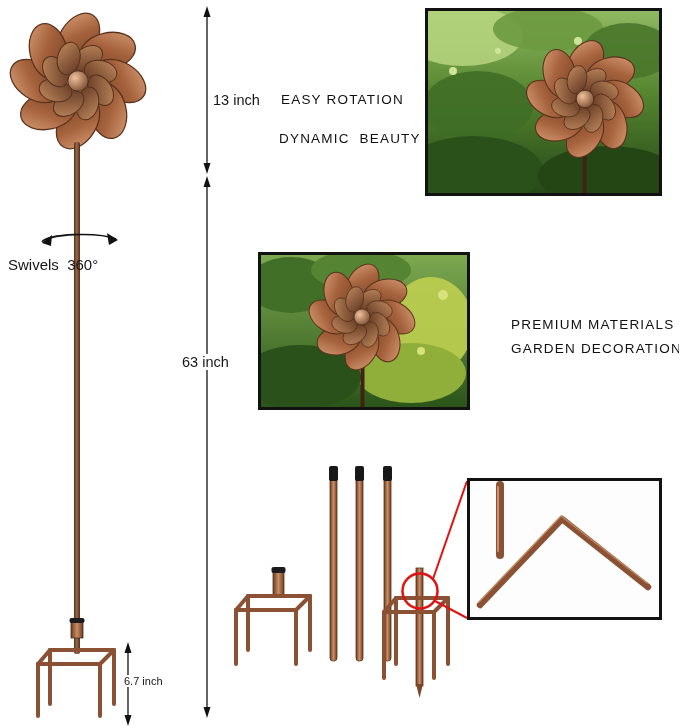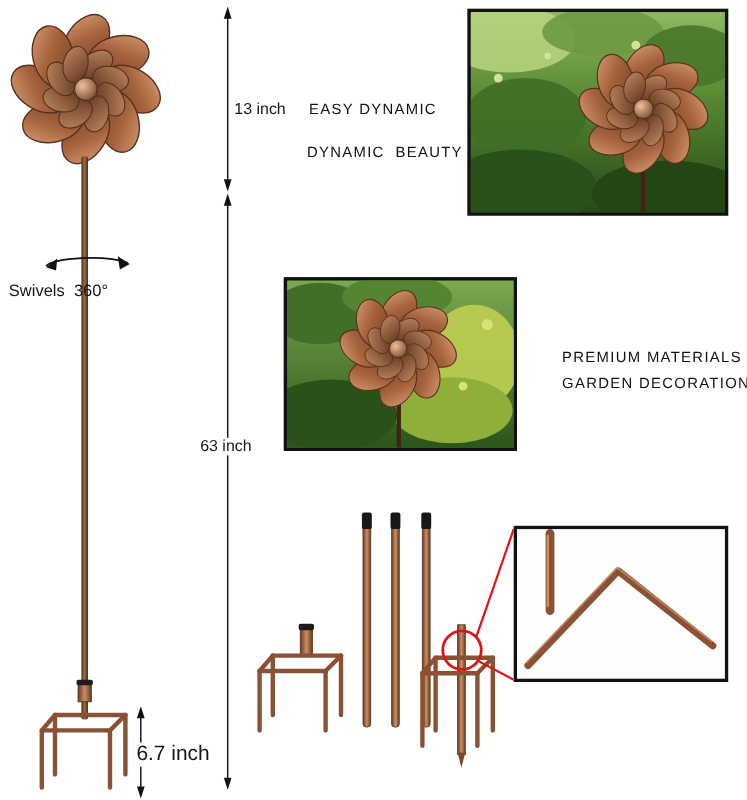--- a/index.html
+++ b/index.html
@@ -109,46 +109,46 @@
     <polygon points="8,0 4.5,11 11.5,11" fill="#111"></polygon>
     <polygon points="8,168 4.5,157 11.5,157" fill="#111"></polygon>
   </svg>
   <div class="label dim" style="left:213px;top:92px;">13 inch</div>
 
   <svg class="abs" style="left:199px;top:176px" width="16" height="542" viewBox="0 0 16 542">
     <line x1="8" y1="9" x2="8" y2="533" stroke="#111" stroke-width="1.3"></line>
     <polygon points="8,0 4.5,11 11.5,11" fill="#111"></polygon>
     <polygon points="8,542 4.5,531 11.5,531" fill="#111"></polygon>
   </svg>
-  <div class="label dim dim-bg" style="left:179px;top:354px;margin-top:44px;">63 inch</div>
+  <div class="label dim dim-bg" style="left:179px;top:354px;">63 inch</div>
 
   <svg class="abs" style="left:120px;top:642px" width="16" height="84" viewBox="0 0 16 84">
     <line x1="8" y1="9" x2="8" y2="75" stroke="#111" stroke-width="1.3"></line>
     <polygon points="8,0 4.5,11 11.5,11" fill="#111"></polygon>
     <polygon points="8,84 4.5,73 11.5,73" fill="#111"></polygon>
   </svg>
-  <div class="label dim dim-bg" style="left:121px;top:675px;font-size:19px;">6.7 inch</div>
+  <div class="label dim dim-bg" style="left:121px;top:675px;font-size:11px;">6.7 inch</div>
 
   <div class="photo" style="left:425px;top:8px;width:231px;height:182px">
     <svg width="231" height="182" viewBox="0 0 231 182">
       <rect width="231" height="182" fill="url(#gardenGrad1)"></rect>
       <ellipse cx="35" cy="25" rx="60" ry="30" fill="#b7d57f" opacity="0.85"></ellipse>
       <ellipse cx="120" cy="18" rx="55" ry="22" fill="#6d9a40" opacity="0.9"></ellipse>
       <ellipse cx="200" cy="40" rx="45" ry="28" fill="#49772b" opacity="0.9"></ellipse>
       <ellipse cx="50" cy="95" rx="55" ry="35" fill="#3f6e26" opacity="0.9"></ellipse>
       <ellipse cx="45" cy="160" rx="70" ry="35" fill="#2a5119"></ellipse>
       <ellipse cx="180" cy="165" rx="70" ry="30" fill="#234614"></ellipse>
       <circle cx="25" cy="60" r="4" fill="#cfe39a"></circle>
       <circle cx="70" cy="40" r="3" fill="#cfe39a"></circle>
       <circle cx="150" cy="30" r="4" fill="#cfe39a"></circle>
       <rect x="154.5" y="90" width="4" height="92" fill="#3f2314"></rect>
       <use href="#spinnerG" transform="translate(157,88) scale(0.84)"></use>
     </svg>
   </div>
-  <div class="label feat" style="left:281px;top:92px;">EASY DYNAMIC</div>
+  <div class="label feat" style="left:281px;top:92px;">EASY ROTATION</div>
   <div class="label feat" style="left:279px;top:116px;margin-top:15px;">DYNAMIC  BEAUTY</div>
 
   <div class="photo" style="left:258px;top:252px;width:206px;height:152px">
     <svg width="206" height="152" viewBox="0 0 206 152">
       <rect width="206" height="152" fill="url(#gardenGrad2)"></rect>
       <ellipse cx="30" cy="30" rx="45" ry="28" fill="#416f28"></ellipse>
       <ellipse cx="100" cy="15" rx="50" ry="20" fill="#558433"></ellipse>
       <ellipse cx="170" cy="70" rx="42" ry="48" fill="#b9cc4f" opacity="0.95"></ellipse>
       <ellipse cx="150" cy="118" rx="55" ry="30" fill="#8fae3a"></ellipse>
       <ellipse cx="40" cy="122" rx="60" ry="32" fill="#2a5119"></ellipse>

